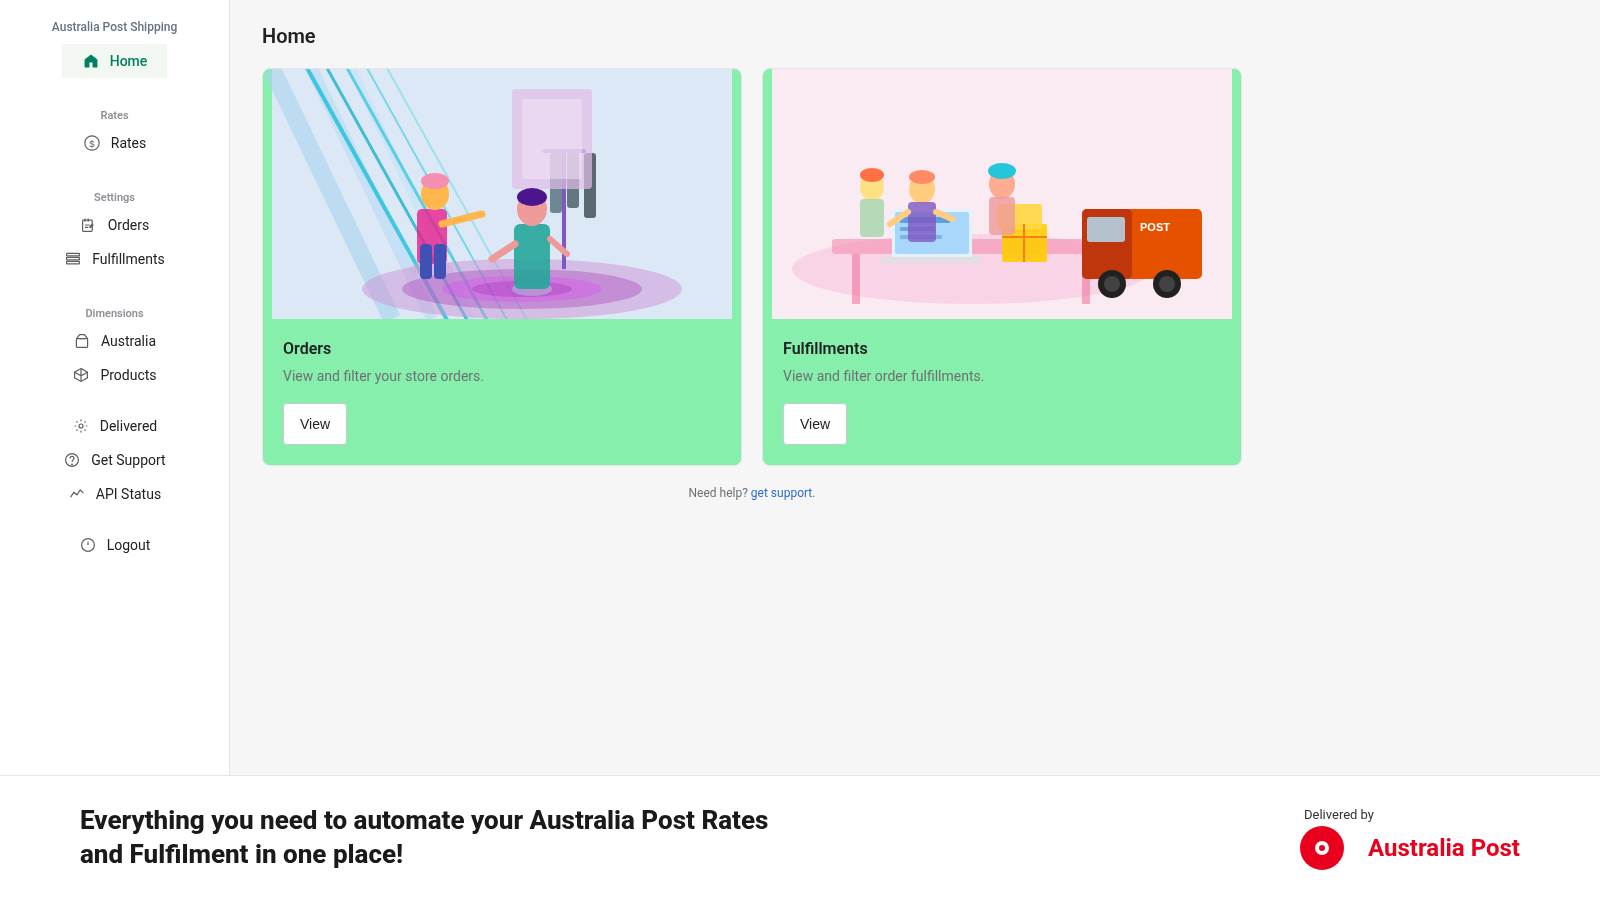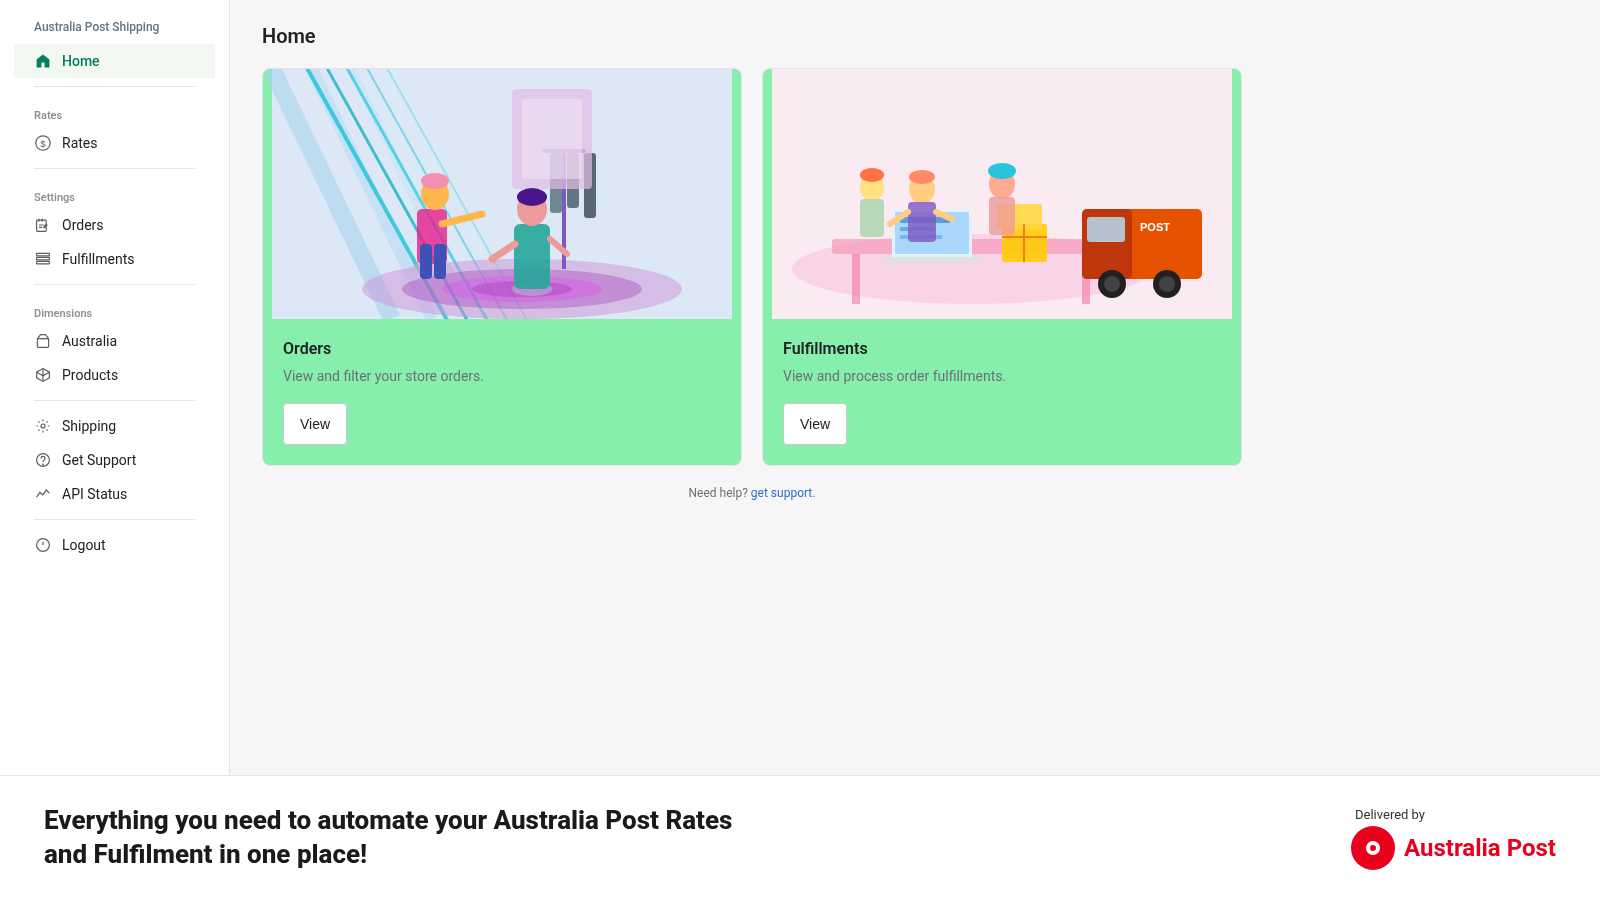--- a/index.html
+++ b/index.html
@@ -18,24 +18,25 @@
       flex: 1;
       min-height: 0;
     }
 
     
     .sidebar {
       width: 230px;
       min-width: 230px;
       background: #fff;
       border-right: 1px solid #e5e5e5;
-      padding: 20px 14px;
+      padding: 20px 0;
       display: flex;
       flex-direction: column;
       gap: 0;
+      align-items: center;
     }
 
     .sidebar-app-title {
       font-size: 12px;
       color: #637381;
       padding: 0 20px 10px 20px;
       font-weight: 500;
     }
 
     .sidebar-item {
@@ -165,21 +166,21 @@
     }
 
     .help-link {
       color: #2c6ecb;
       text-decoration: none;
     }
 
     
     .footer {
       background: #fff;
-      padding: 28px 44px;
+      padding: 28px 80px;
       display: flex;
       align-items: center;
       justify-content: space-between;
       border-top: 1px solid #e5e5e5;
       min-height: 120px;
     }
 
     .footer-tagline {
       font-size: 26px;
       font-weight: 800;
@@ -197,21 +198,21 @@
 
     .footer-delivered-by {
       font-size: 13px;
       color: #333;
       margin-left: 4px;
     }
 
     .aus-post-logo {
       display: flex;
       align-items: center;
-      gap: 9px;
+      gap: 24px;
     }
 
     .aus-post-circle {
       width: 44px;
       height: 44px;
       border-radius: 50%;
       background: #e8001d;
       display: flex;
       align-items: center;
       justify-content: center;
@@ -310,21 +311,21 @@
 
     <div class="sidebar-divider"></div>
 
     <div class="sidebar-item">
       <span class="sidebar-icon">
         <svg width="16" height="16" viewBox="0 0 20 20" fill="none" stroke="#5c5f62" stroke-width="1.5">
           <circle cx="10" cy="10" r="2.5"></circle>
           <path d="M10 2v2M10 16v2M2 10h2M16 10h2M4.22 4.22l1.41 1.41M14.37 14.37l1.41 1.41M4.22 15.78l1.41-1.41M14.37 5.63l1.41-1.41"></path>
         </svg>
       </span>
-      <span>Shipping</span>
+      <span>Delivered</span>
     </div>
     <div class="sidebar-item">
       <span class="sidebar-icon">
         <svg width="16" height="16" viewBox="0 0 20 20" fill="none" stroke="#5c5f62" stroke-width="1.5">
           <circle cx="10" cy="10" r="8"></circle>
           <path d="M7.5 8a2.5 2.5 0 015 0c0 2-2.5 2.5-2.5 4.5"></path>
           <circle cx="10" cy="15.5" r="0.5" fill="#5c5f62"></circle>
         </svg>
       </span>
       <span>Get Support</span>
@@ -475,21 +476,21 @@
             <ellipse cx="230" cy="102" rx="14" ry="8" fill="#26c6da"></ellipse>
             <rect x="217" y="128" width="26" height="38" rx="4" fill="#ef9a9a" opacity="0.8"></rect>
 
             <ellipse cx="100" cy="118" rx="12" ry="14" fill="#ffe082"></ellipse>
             <ellipse cx="100" cy="106" rx="12" ry="7" fill="#ff7043"></ellipse>
             <rect x="88" y="130" width="24" height="38" rx="4" fill="#a5d6a7" opacity="0.8"></rect>
           </svg>
         </div>
         <div class="card-body">
           <h2 class="card-title">Fulfillments</h2>
-          <p class="card-description">View and process order fulfillments.</p>
+          <p class="card-description">View and filter order fulfillments.</p>
           <button class="card-button">View</button>
         </div>
       </div>
     </div>
 
     <p class="help-text">
       <span>Need help?</span>
       <a class="help-link" href="#">get support</a><span>.</span>
     </p>
   </main>

